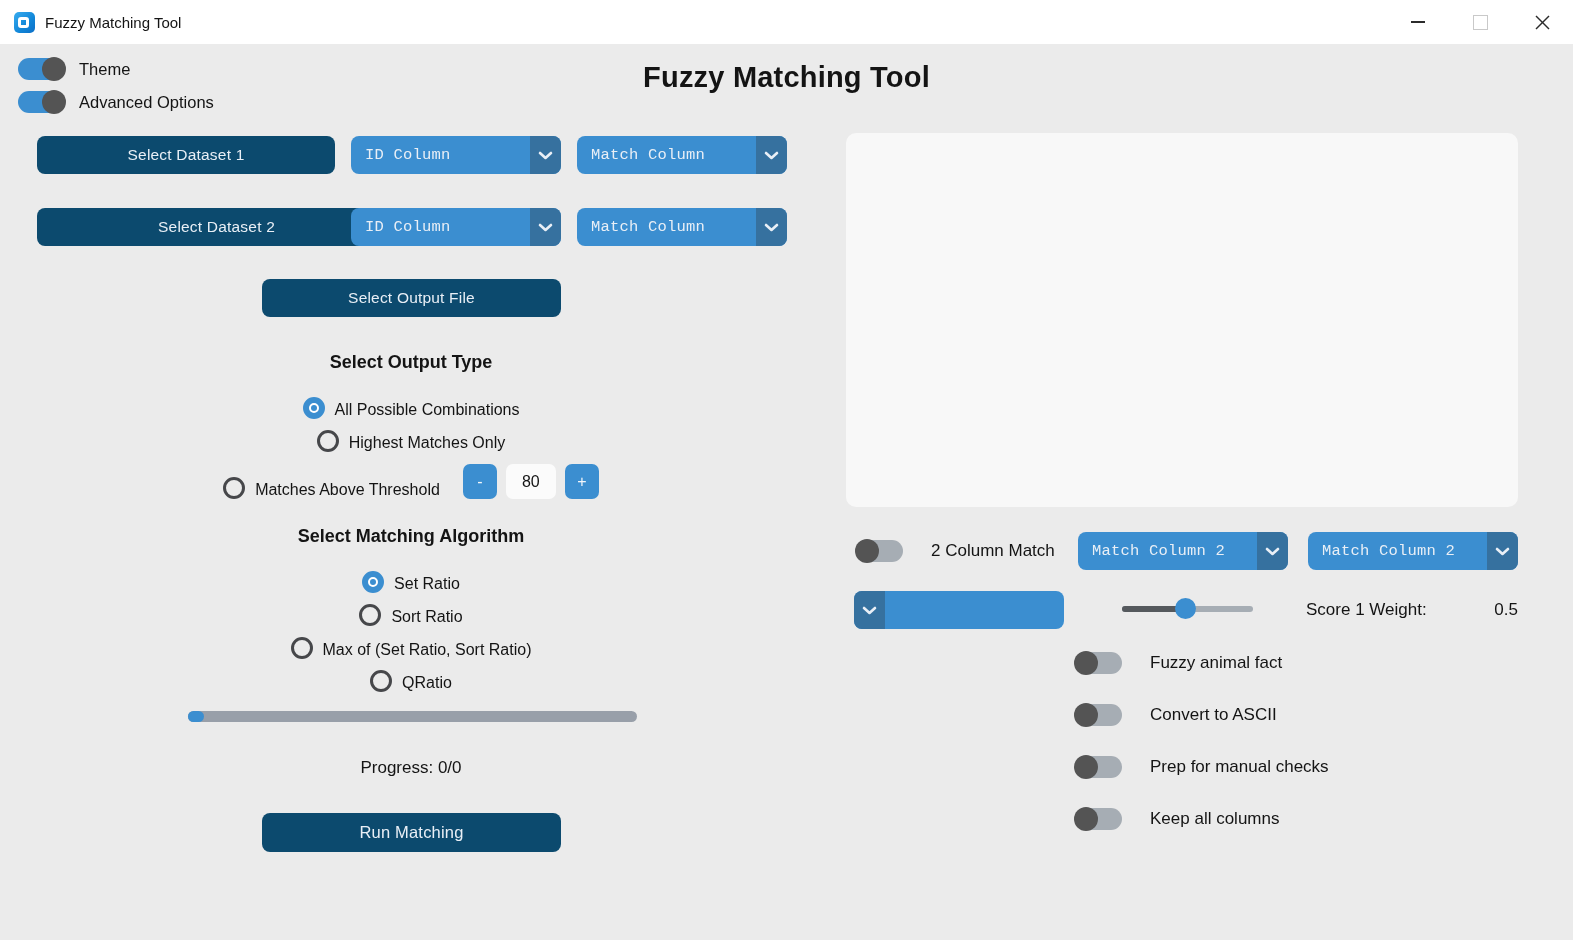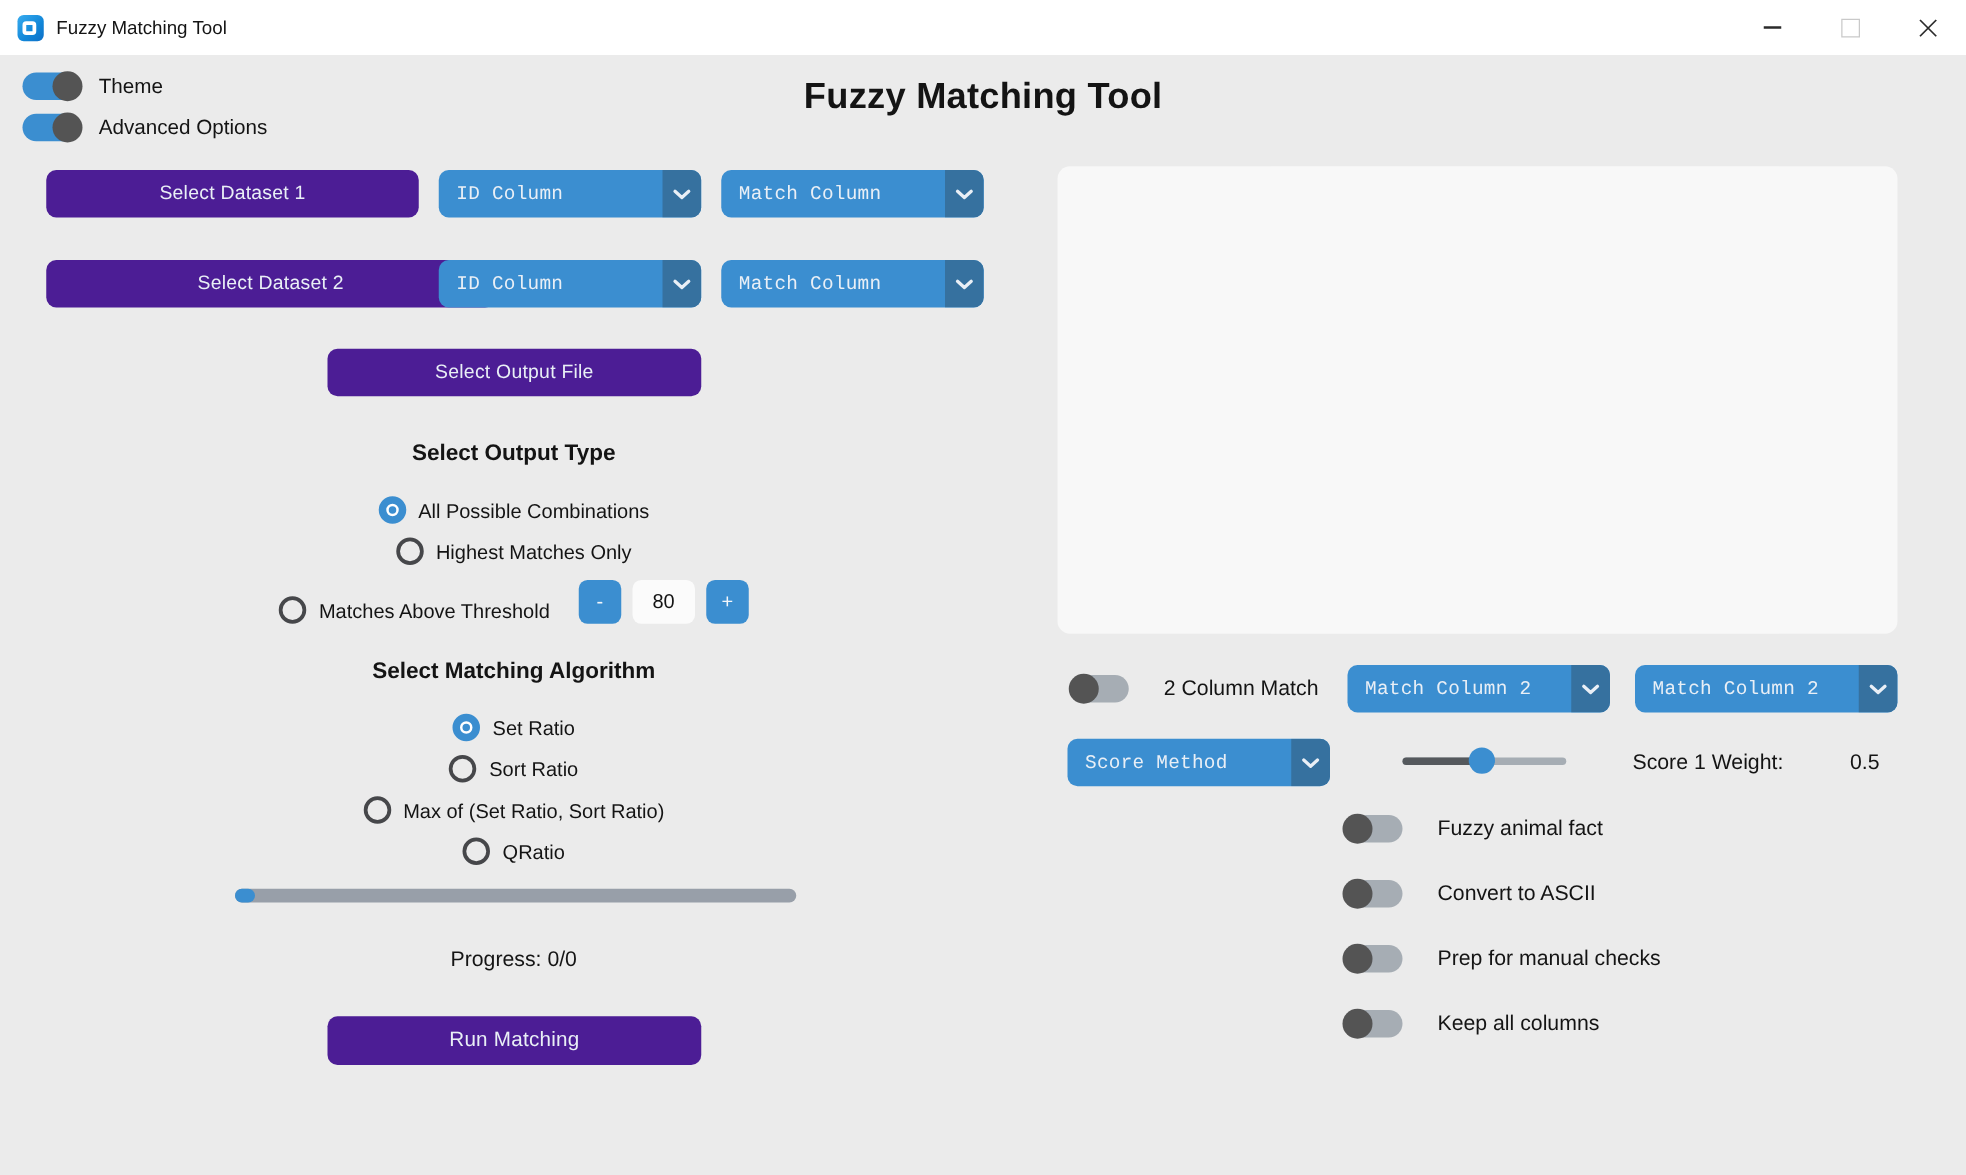--- a/index.html
+++ b/index.html
@@ -28,21 +28,21 @@
   .titlebar-title { margin-left:10px; font-size:15px; color:#141414; }
   .win-controls { position:absolute; right:0; top:0; height:44px; display:flex; }
   .win-btn {
     width:62px; height:44px; display:flex; align-items:center; justify-content:center;
   }
   .min-glyph { width:14px; height:0; border-top:2px solid #2B2B2B; }
   .max-glyph { width:15px; height:15px; border:1px solid #C9C9C9; background:#FFFFFF; }
 
   
   .btn {
-    position:absolute; background:#4c1d95; border-radius:8px; color:#E9EFF6;
+    position:absolute; background:#0c4a6e; border-radius:8px; color:#E9EFF6;
     font-size:15.5px; display:flex; align-items:center; justify-content:center;
     cursor:default; letter-spacing:.2px;
   }
   .dropdown {
     position:absolute; height:38px; border-radius:8px; overflow:hidden;
     display:flex; background:#3B8ED0;
   }
   .dd-label {
     flex:1; display:flex; align-items:center; padding-left:14px;
     color:#E9EFF6; font-size:15.5px; letter-spacing:.2px; white-space:nowrap;font-family:Liberation Mono, monospace;
@@ -255,34 +255,33 @@
 <div class="dropdown" style="left:1308px; top:532px; width:210px;">
   <span class="dd-label">Match Column 2</span>
   <span class="dd-btn">
     <svg width="15" height="9" viewBox="0 0 15 9">
         <polyline points="2,2 7.5,7 13,2" fill="none" stroke="#E9EFF6" stroke-width="2.6" stroke-linecap="round" stroke-linejoin="round"></polyline>
       </svg>
   </span>
 </div>
 
 <div class="dropdown" style="left:854px; top:591px; width:210px;">
-  <span class="dd-label">Score Method</span>
   <span class="dd-btn">
     <svg width="15" height="9" viewBox="0 0 15 9">
         <polyline points="2,2 7.5,7 13,2" fill="none" stroke="#E9EFF6" stroke-width="2.6" stroke-linecap="round" stroke-linejoin="round"></polyline>
       </svg>
   </span>
 </div>
 
 <div class="slider">
   <div class="slider-fill"></div>
   <div class="slider-knob"></div>
 </div>
 <span class="inline-label" style="position:absolute; left:1306px; top:600px;text-align:center;">Score 1 Weight:</span>
-<span class="inline-label" style="position:absolute; left:1480px; top:600px; width:38px; text-align:left;">0.5</span>
+<span class="inline-label" style="position:absolute; left:1480px; top:600px; width:38px; text-align:right;">0.5</span>
 
 <div class="adv-toggle-row" style="left:1075px; top:652px;">
   <div class="switch off">
       <div class="knob"></div>
     </div>
   <span class="inline-label">Fuzzy animal fact</span>
 </div>
 <div class="adv-toggle-row" style="left:1075px; top:704px;">
   <div class="switch off">
       <div class="knob"></div>

